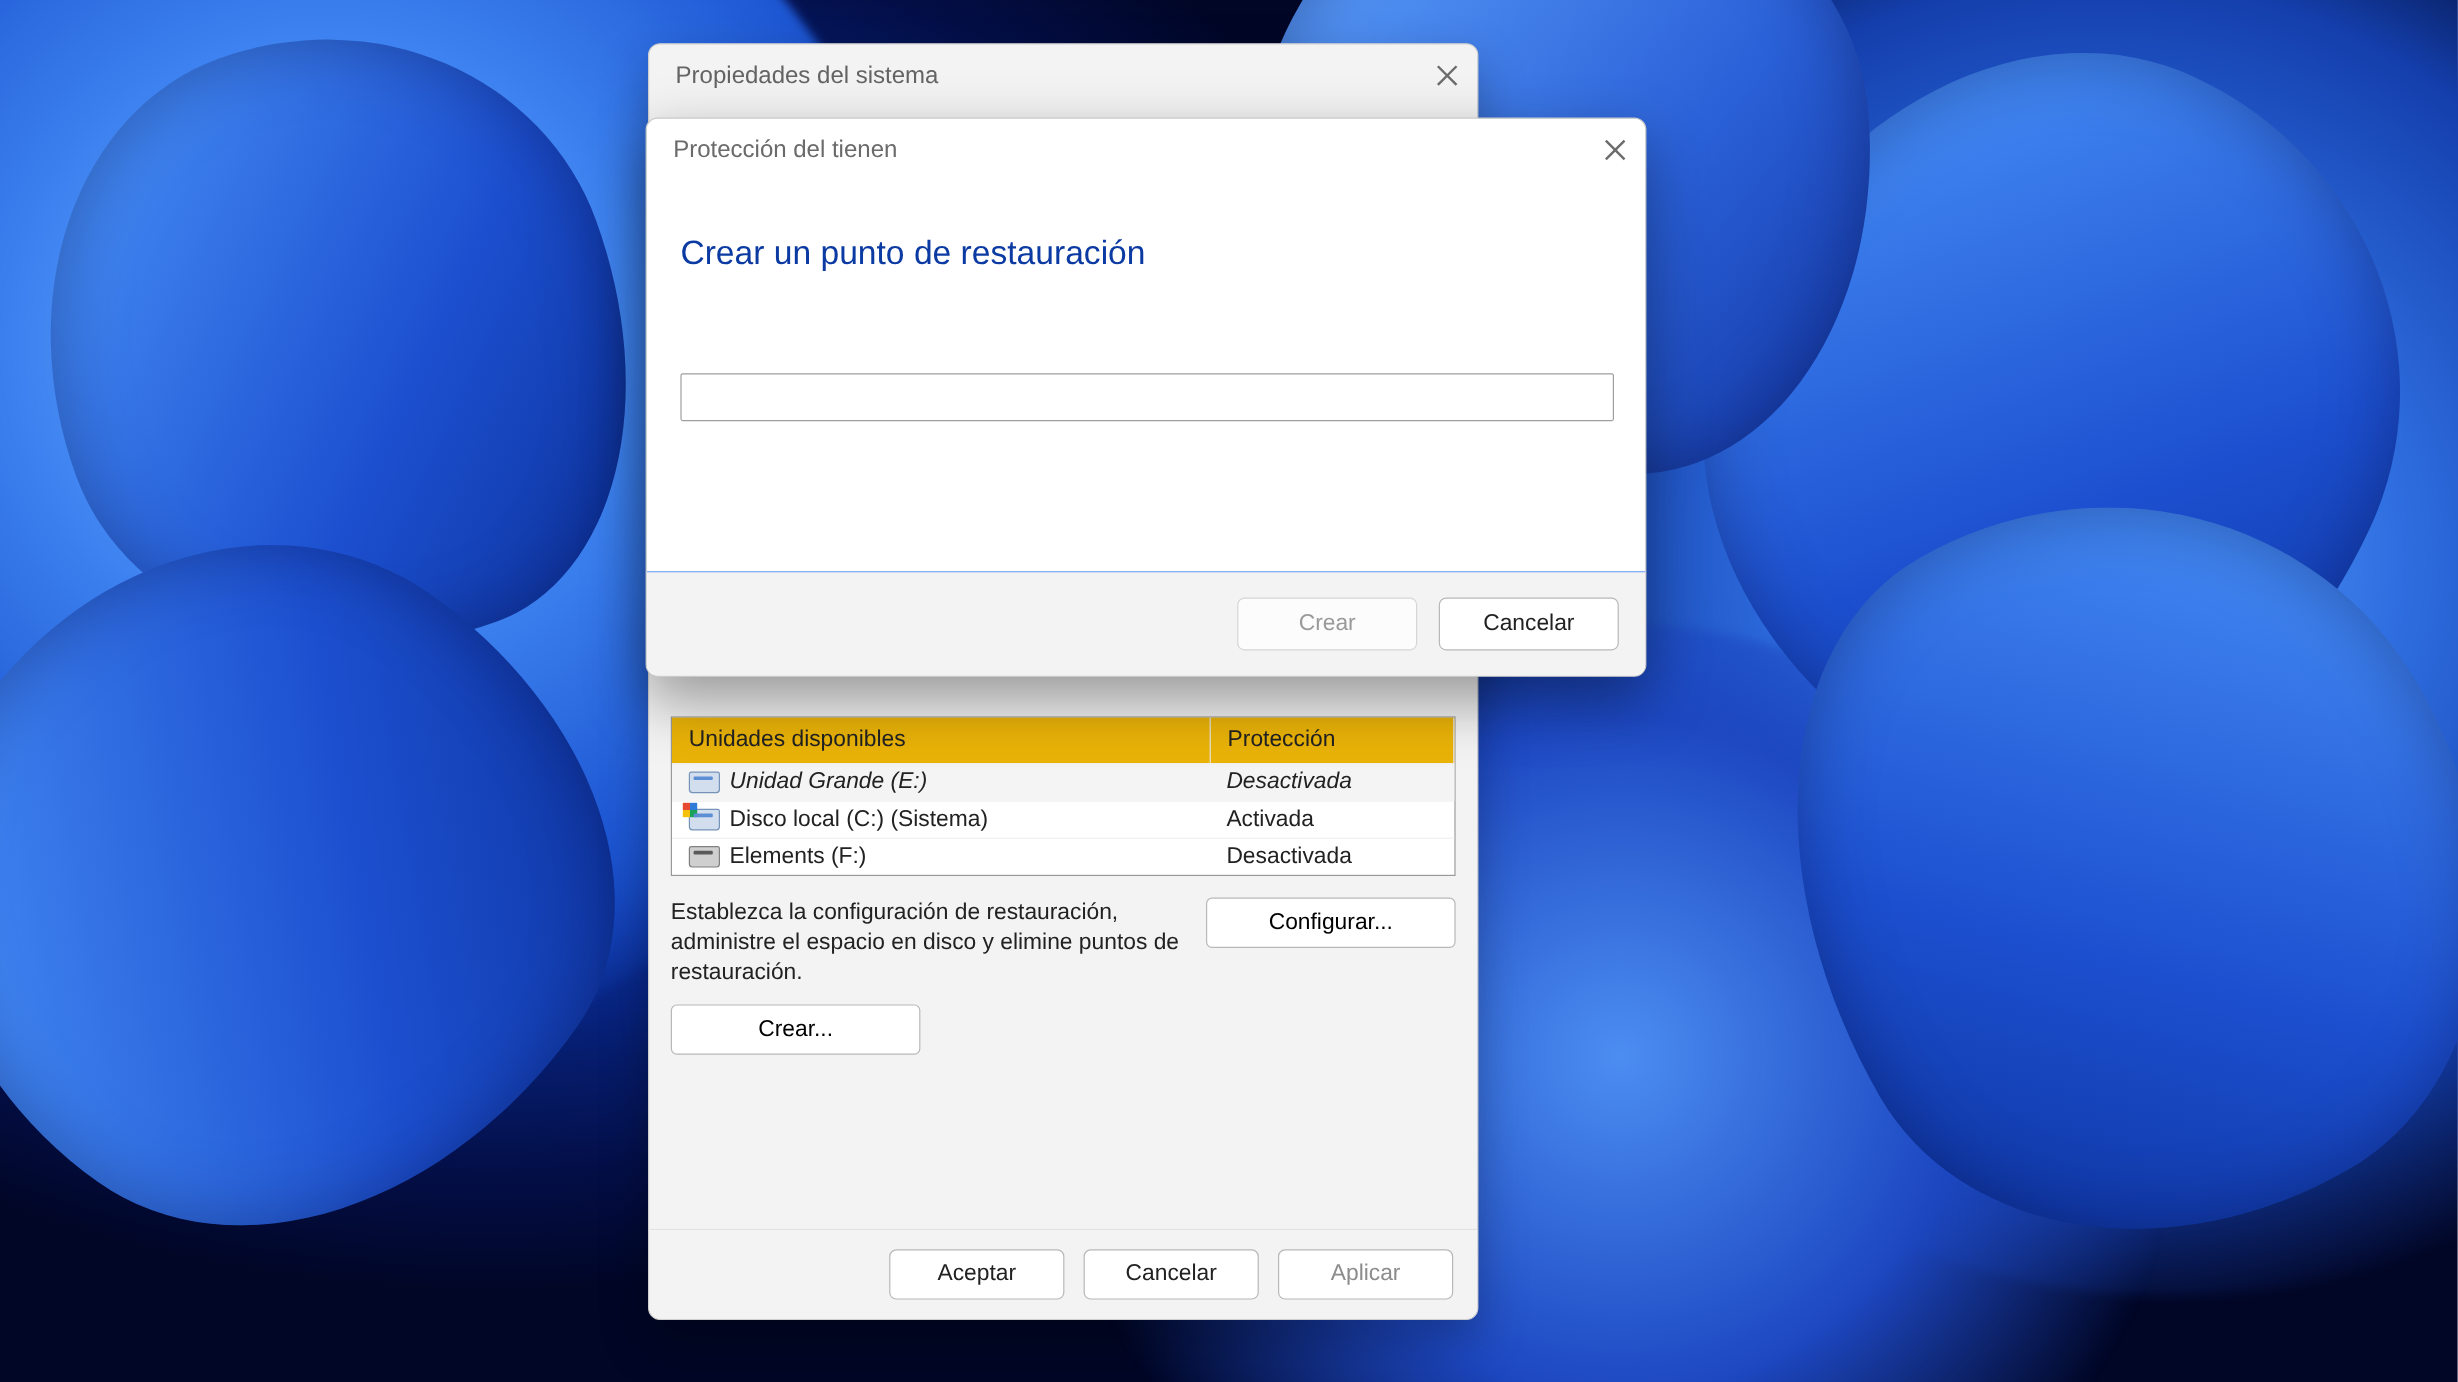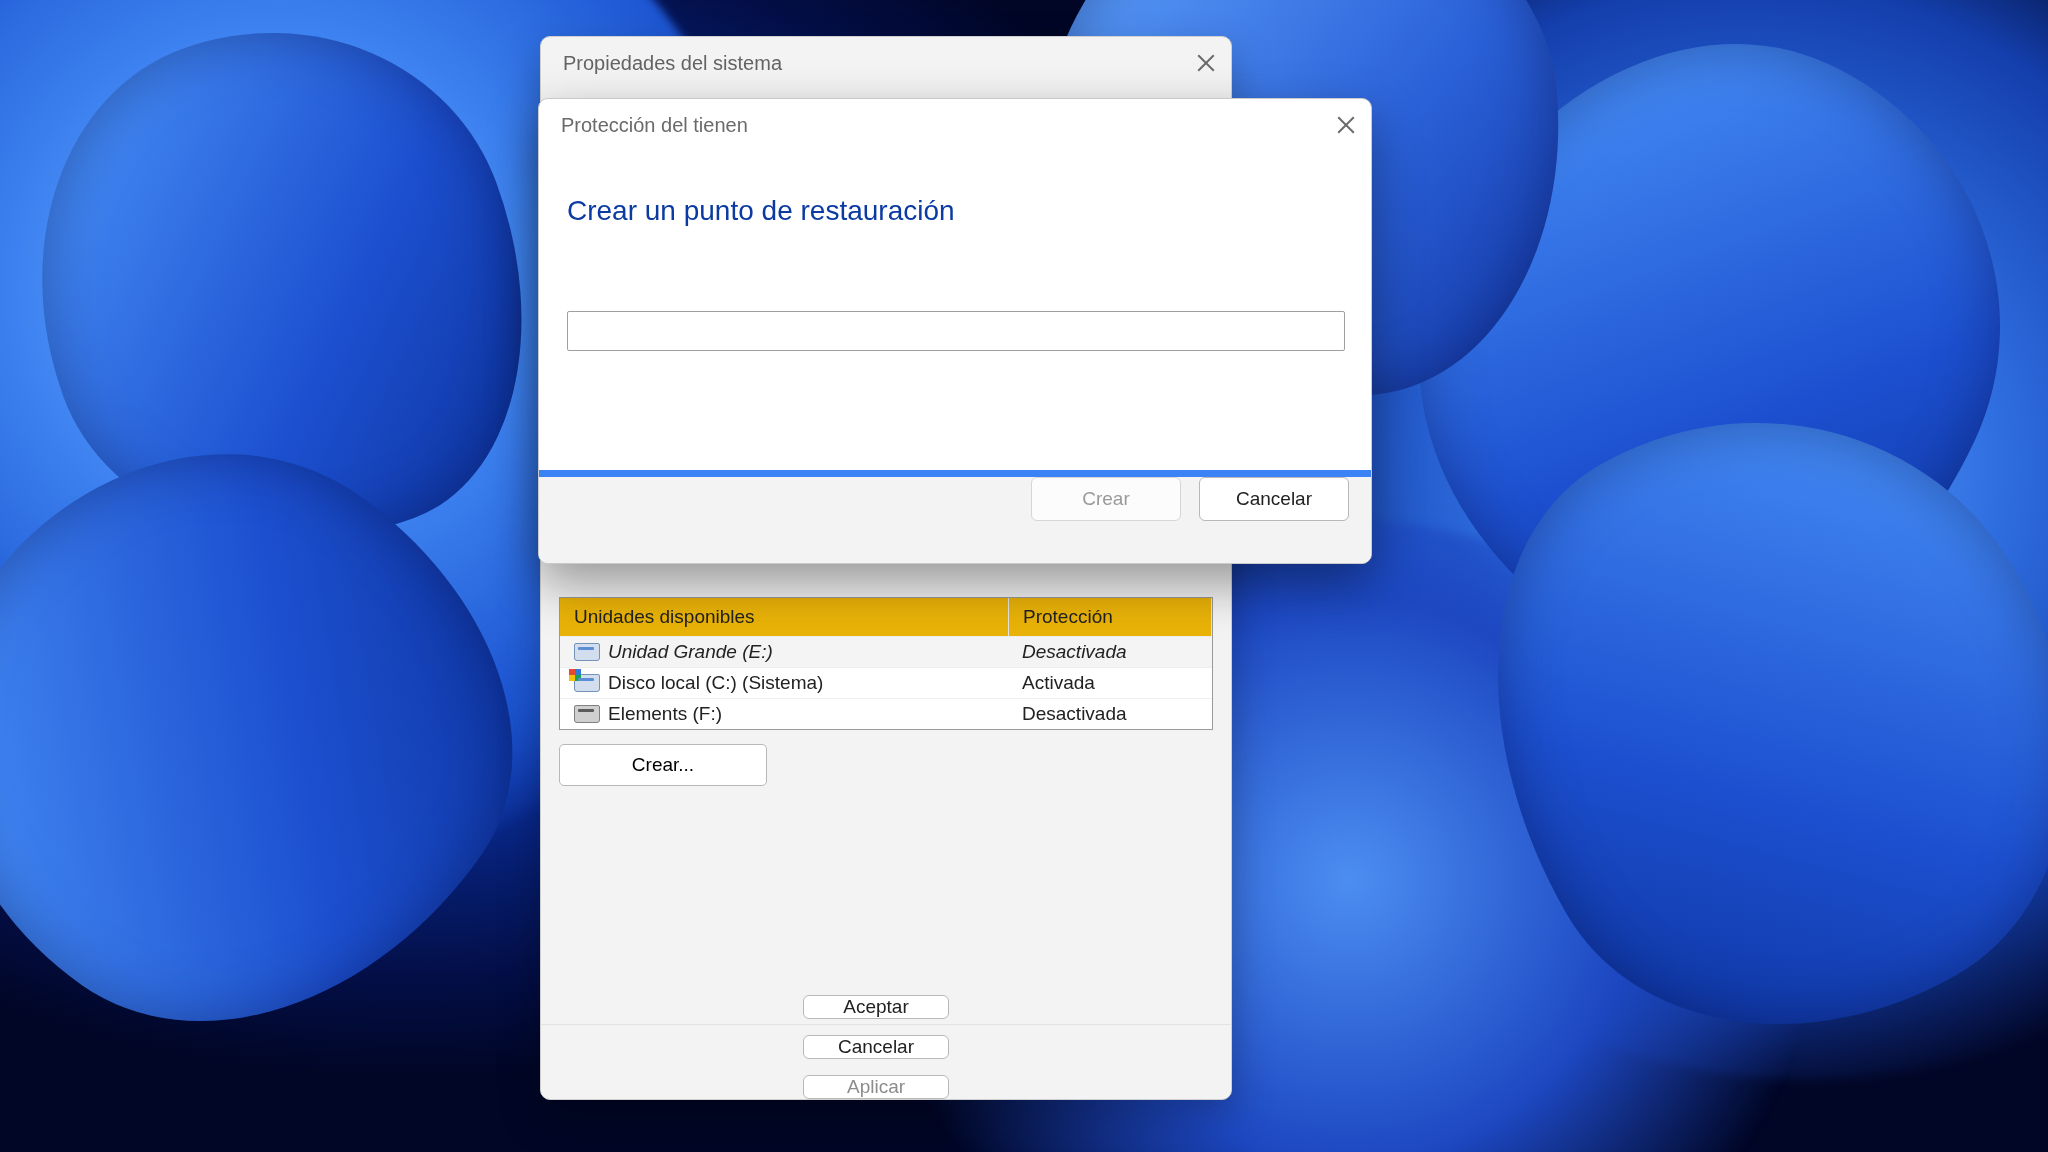--- a/index.html
+++ b/index.html
@@ -38,22 +38,22 @@
   .dlg-child{position:absolute;left:538px;top:98px;width:832px;height:464px;
     background:#fff;border:1px solid #cacaca;border-radius:10px;
     box-shadow:0 20px 50px rgba(0,0,0,.38);}
   .dlg-child .titlebar{color:#6a6a6a;}
   .child-body{padding:18px 26px 0 28px;}
   .heading{color:#0b3aa2;font-size:28px;margin:26px 0 40px 0;}
   .desc{color:#222;font-size:20px;line-height:1.38;max-width:780px;}
   .textin{margin-top:44px;width:100%;height:40px;border:1px solid #9f9f9f;border-radius:2px;
     font-size:18px;padding:0 8px;box-sizing:border-box;outline:none;}
   .child-footer{position:absolute;left:0;right:0;bottom:0;height:86px;
-    border-top:7px solid #3b82f6;background:#f3f3f3;border-radius:0 0 10px 10px;
-    display:flex;justify-content:flex-end;gap:18px;padding-right:22px;}
+    border-top:1px solid #3b82f6;background:#f3f3f3;border-radius:0 0 10px 10px;
+    display:flex;align-items:center;justify-content:flex-end;gap:18px;padding-right:22px;}
   .btn{min-width:148px;height:42px;border:1px solid #b8b8b8;border-radius:6px;background:#fff;
     font-size:19px;color:#222;display:inline-flex;align-items:center;justify-content:center;}
   .btn.disabled{color:#9a9a9a;background:#fcfcfc;border-color:#d6d6d6;}
   .btn.muted{color:#8c8c8c;}
 
   
   .parent-body{position:absolute;left:18px;right:18px;top:560px;}
 
   .tbl{border:1px solid #9a9a9a;background:#fff;}
   .thead{display:flex;font-size:19px;color:#222;background:#eab308;}
@@ -71,21 +71,21 @@
   .drive-icon.dark{background:#cfcfcf;border-color:#808080;}
   .drive-icon.dark::after{background:#5a5a5a;}
 
   .cfg-row{display:flex;gap:18px;margin-top:18px;}
   .cfg-text{flex:1;font-size:19px;color:#222;line-height:1.32;}
   .side-btn{width:206px;height:40px;border:1px solid #b8b8b8;border-radius:5px;background:#fff;
     font-size:19px;display:flex;align-items:center;justify-content:center;}
 
   .parent-footer{position:absolute;left:0;right:0;bottom:0;height:74px;
     border-top:1px solid #e2e2e2;background:#f3f3f3;border-radius:0 0 10px 10px;
-    display:flex;align-items:center;justify-content:flex-end;gap:16px;padding-right:20px;flex-direction:column;}
+    display:flex;align-items:center;justify-content:flex-end;gap:16px;padding-right:20px;}
   .parent-footer .btn{min-width:144px;height:40px;}
 </style>
 </head>
 <body>
 
 <div class="wallpaper">
   <div class="swirl sw1"></div>
   <div class="swirl sw2"></div>
   <div class="swirl sw3"></div>
   <div class="petal p1"></div>
@@ -123,20 +123,24 @@
       </div>
       <div class="trow">
         <div class="td col1">
           <span class="drive-icon dark"></span>
           <span>Elements (F:)</span>
         </div>
         <div class="td col2">Desactivada</div>
       </div>
     </div>
 
+    <div class="cfg-row">
+      <div class="cfg-text">Establezca la configuración de restauración, administre el espacio en disco y elimine puntos de restauración.</div>
+      <div class="side-btn">Configurar...</div>
+    </div>
     <div class="cfg-row" style="margin-top:14px;">
       <div class="side-btn">Crear...</div>
     </div>
   </div>
 
   <div class="parent-footer">
     <div class="btn">Aceptar</div>
     <div class="btn">Cancelar</div>
     <div class="btn muted">Aplicar</div>
   </div>

